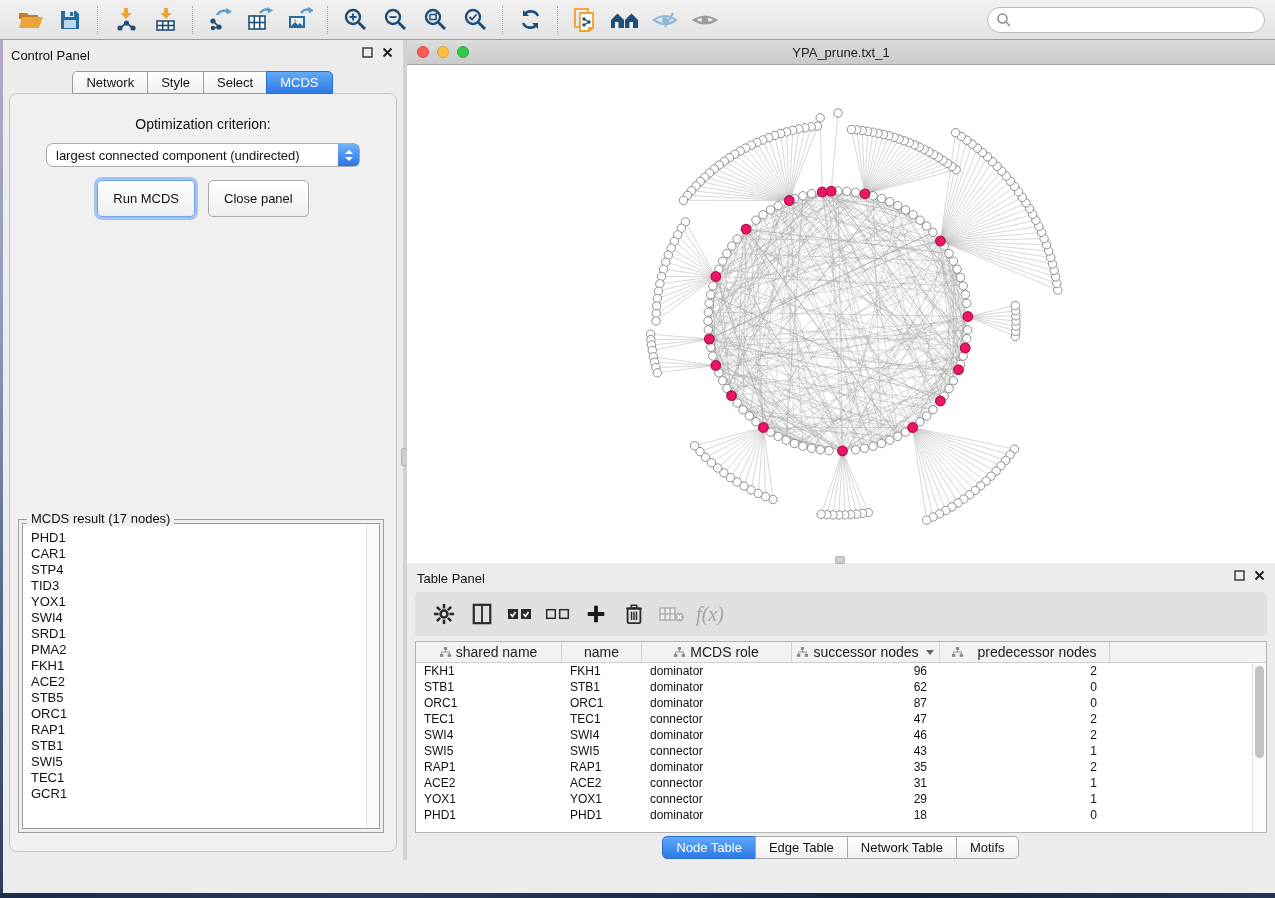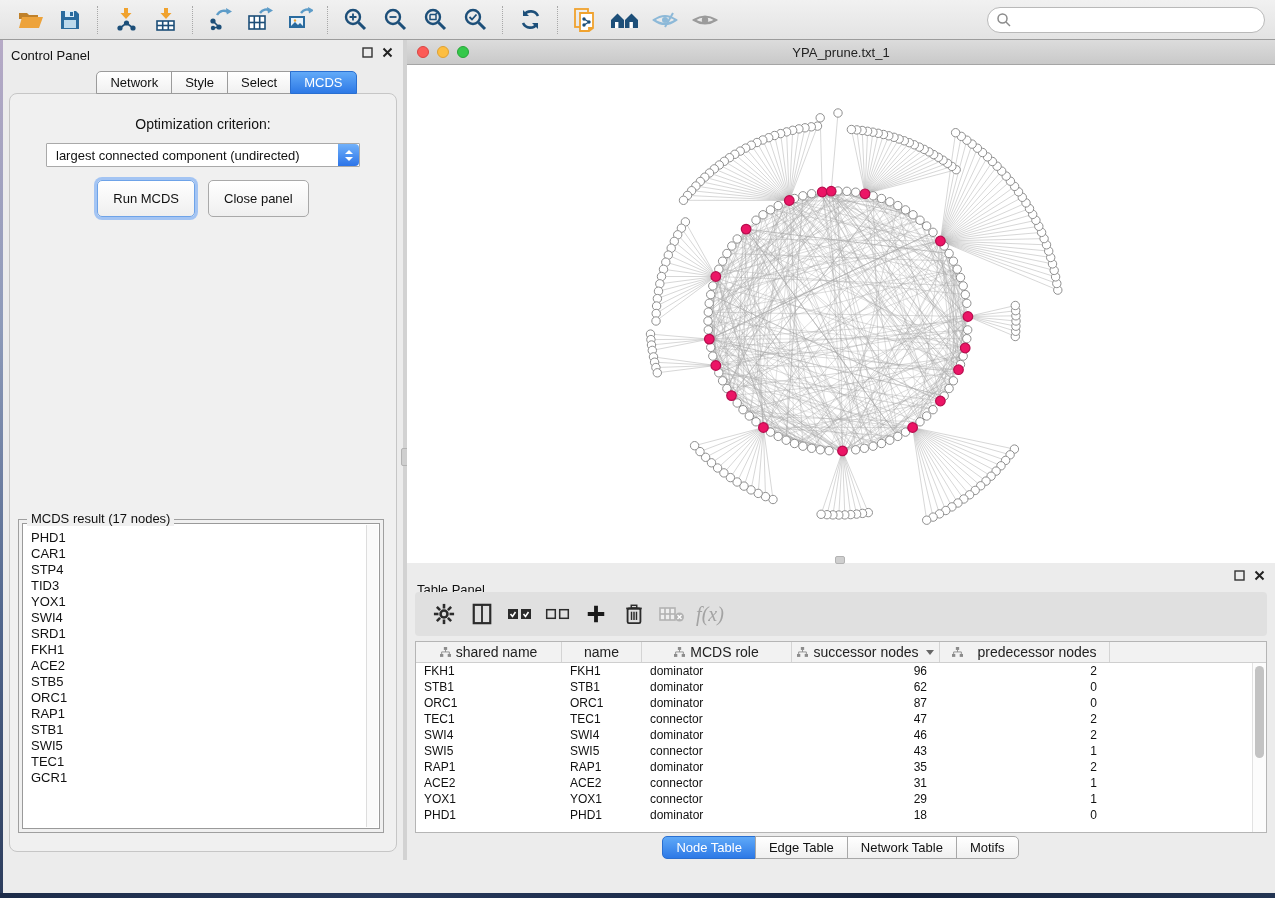--- a/index.html
+++ b/index.html
@@ -25,31 +25,31 @@
   .bottom-strip { position:absolute; left:0; top:893px; width:1275px; height:5px;
     background:linear-gradient(90deg,#1d2c49,#27395c 30%,#15223d 70%,#233553); }
 
   
   .control-panel { position:absolute; left:3px; top:40px; width:400px; height:820px;
     background:#ececec; }
   .cp-header { position:relative; height:26px; padding:6px 8px 0 8px; }
   .cp-title { font-size:13px; color:#111; }
   .panel-ic { position:absolute; top:7px; cursor:pointer; line-height:0; }
   .panel-ic.float { right:30px; } .panel-ic.close { right:10px; }
-  .cp-tabs { position:absolute; left:0; top:31px; width:100%; display:flex; justify-content:center; z-index:2;margin-left:24px; }
+  .cp-tabs { position:absolute; left:0; top:31px; width:100%; display:flex; justify-content:center; z-index:2; }
   .cp-tab { font-size:13px; color:#111; padding:3px 13px; background:linear-gradient(#ffffff,#f0f0f0);
     border:1px solid #9b9b9b; margin-left:-1px; cursor:pointer; }
   .cp-tab:first-child { border-radius:5px 0 0 0; }
   .cp-tab:last-child { border-radius:0 5px 0 0; }
   .cp-tab.active { background:linear-gradient(#62aaf8,#2d79e6); color:#fff; border-color:#2a6fd0; }
   .cp-content { position:absolute; left:6px; right:6px; top:53px; bottom:8px;
     background:#f0f0f0; border:1px solid #c6c6c6; border-radius:8px; }
   .opt-label { text-align:center; margin-top:22px; font-size:14px; color:#111; }
   .dropdown { position:relative; margin:11px auto 0 auto; width:314px; height:24px; background:#fff;
-    border:1px solid #a9a9a9; border-radius:1px; display:flex; align-items:center;
+    border:1px solid #a9a9a9; border-radius:7px; display:flex; align-items:center;
     padding-left:9px; font-size:13px; color:#111; cursor:pointer; }
   .dd-stepper { position:absolute; right:0px; top:0px; bottom:0px; width:21px;
     background:linear-gradient(#71b1fa,#2c74e8); border-radius:0 4px 4px 0;
     display:flex; flex-direction:column; align-items:center; justify-content:center; gap:3px; }
   .dd-stepper i { display:block; width:0; height:0; border-left:4px solid transparent; border-right:4px solid transparent; }
   .dd-stepper .up { border-bottom:4px solid #fff; }
   .dd-stepper .down { border-top:4px solid #fff; }
   .btn-row { display:flex; justify-content:center; gap:13px; margin-top:13px; }
   .mac-btn { font-family:"Liberation Sans",sans-serif; font-size:13px; color:#111; height:37px; padding:0 15px;
     background:linear-gradient(#ffffff,#efefef); border:1px solid #a9a9a9; border-radius:5px; cursor:pointer; }
@@ -78,21 +78,21 @@
     border-bottom:1px solid #a5a5a5; display:flex; align-items:center; padding-left:10px; }
   .tl { width:12px; height:12px; border-radius:50%; margin-right:8px; cursor:pointer; }
   .tl.red { background:#fc5b57; border:1px solid #d94542; }
   .tl.yellow { background:#fdbe41; border:1px solid #dfa133; }
   .tl.green { background:#34c84a; border:1px solid #27a538; }
   .net-title { position:absolute; left:0; right:0; text-align:center; font-size:13px; color:#222; }
   .net-canvas { display:block; background:#fff; }
 
   
   .table-panel { position:absolute; left:0; top:523px; width:868px; height:297px; background:#ececec; }
-  .tp-header { position:relative; height:27px; padding:17px 8px 0 10px; }
+  .tp-header { position:relative; height:27px; padding:6px 8px 0 10px; }
   .tp-title { font-size:13px; color:#111; }
   .tp-toolbar { position:absolute; left:8px; right:8px; top:29px; height:44px;
     background:#e0e0e0; border-radius:4px; display:flex; align-items:center; padding-left:12px; gap:4px; }
   .ttbtn { width:34px; height:34px; border:none; background:transparent; display:flex;
     align-items:center; justify-content:center; cursor:pointer; }
   .ttbtn.disabled { cursor:default; }
   .fx-label { font-family:"Liberation Serif",serif; font-style:italic; font-size:20px; color:#a3a3a3; }
   .table-box { position:absolute; left:8px; right:8px; top:78px; height:192px;
     background:#fff; border:1px solid #b5b5b5; overflow:hidden; }
   .thead { display:flex; height:21px; background:#f2f2f2; border-bottom:1px solid #cfcfcf; }
@@ -321,20 +321,21 @@
       <div class="result-group">
         <span class="group-title">MCDS result (17 nodes)</span>
         <div class="result-list">
             <div class="result-item">PHD1</div>
             <div class="result-item">CAR1</div>
             <div class="result-item">STP4</div>
             <div class="result-item">TID3</div>
             <div class="result-item">YOX1</div>
             <div class="result-item">SWI4</div>
             <div class="result-item">SRD1</div>
+            <div class="result-item">PMA2</div>
             <div class="result-item">FKH1</div>
             <div class="result-item">ACE2</div>
             <div class="result-item">STB5</div>
             <div class="result-item">ORC1</div>
             <div class="result-item">RAP1</div>
             <div class="result-item">STB1</div>
             <div class="result-item">SWI5</div>
             <div class="result-item">TEC1</div>
             <div class="result-item">GCR1</div>
           </div>

